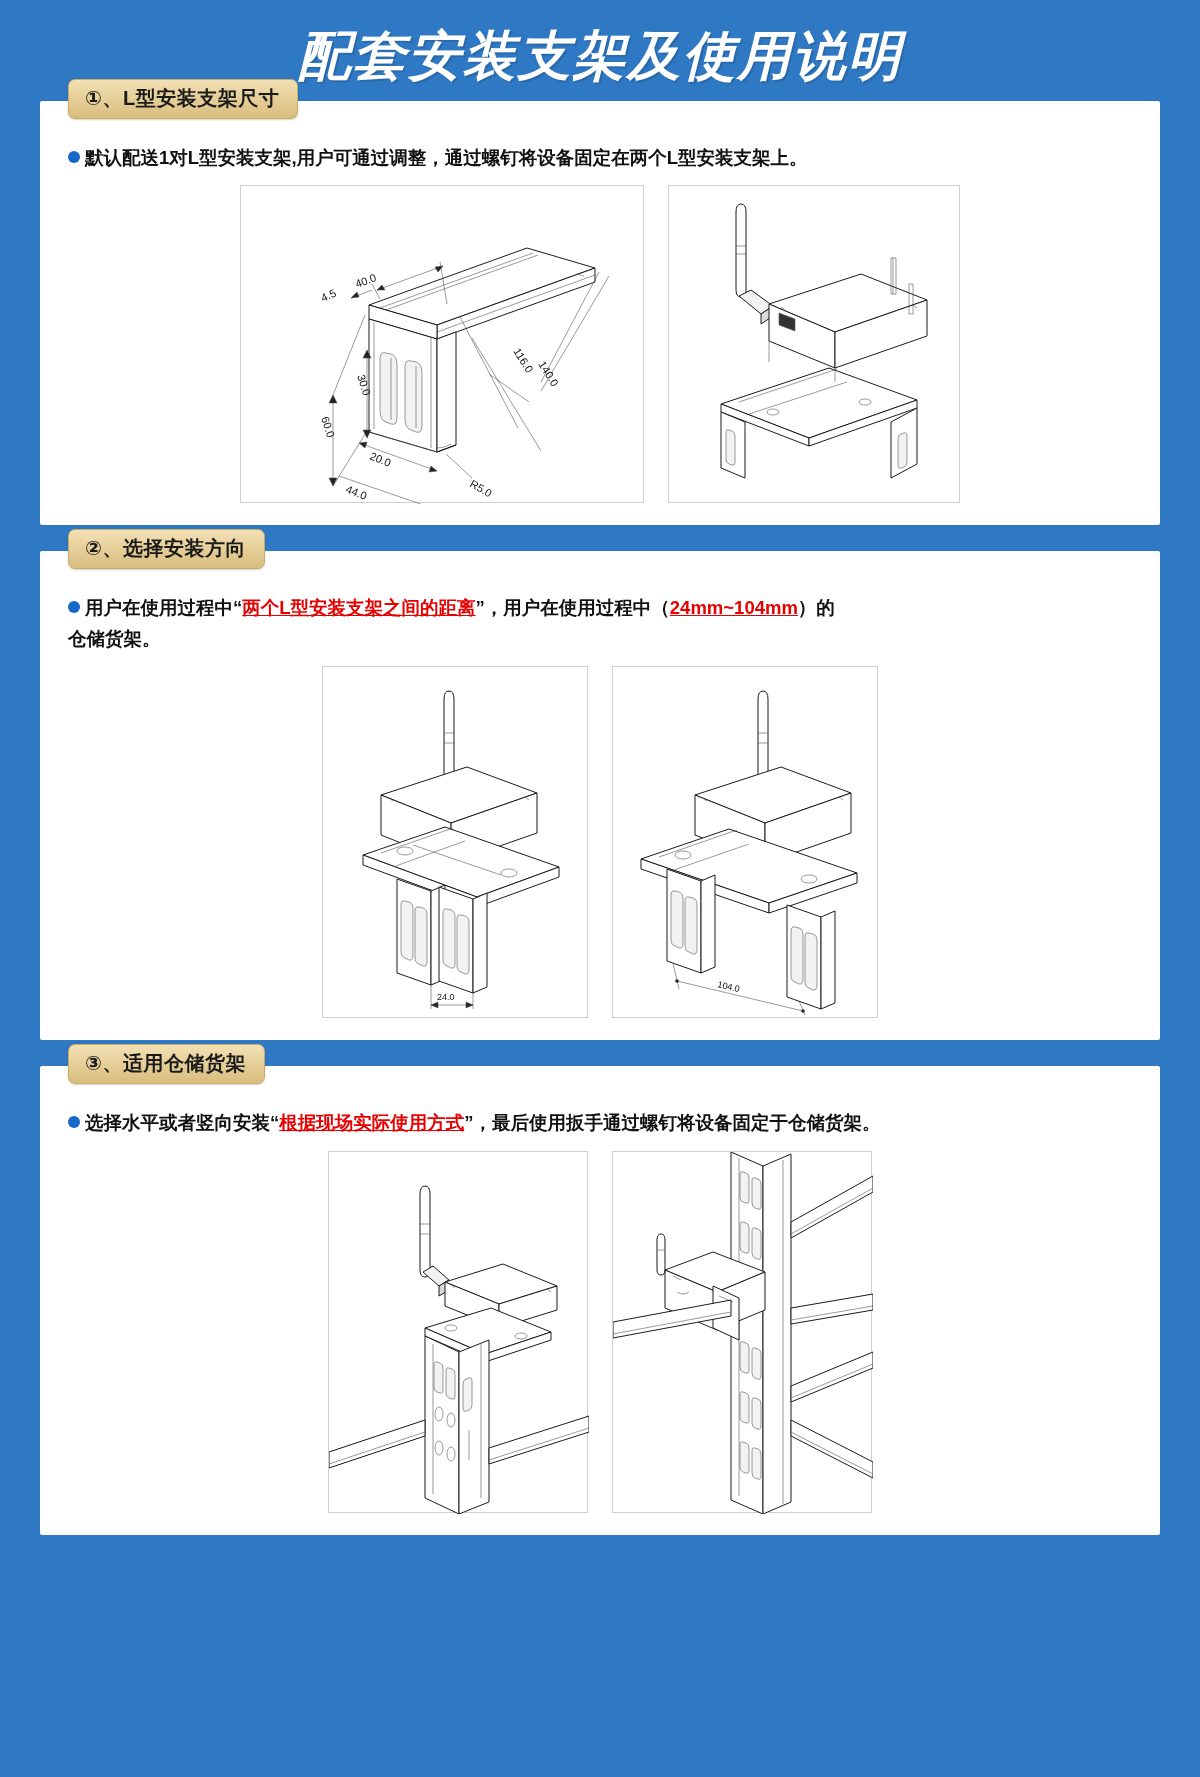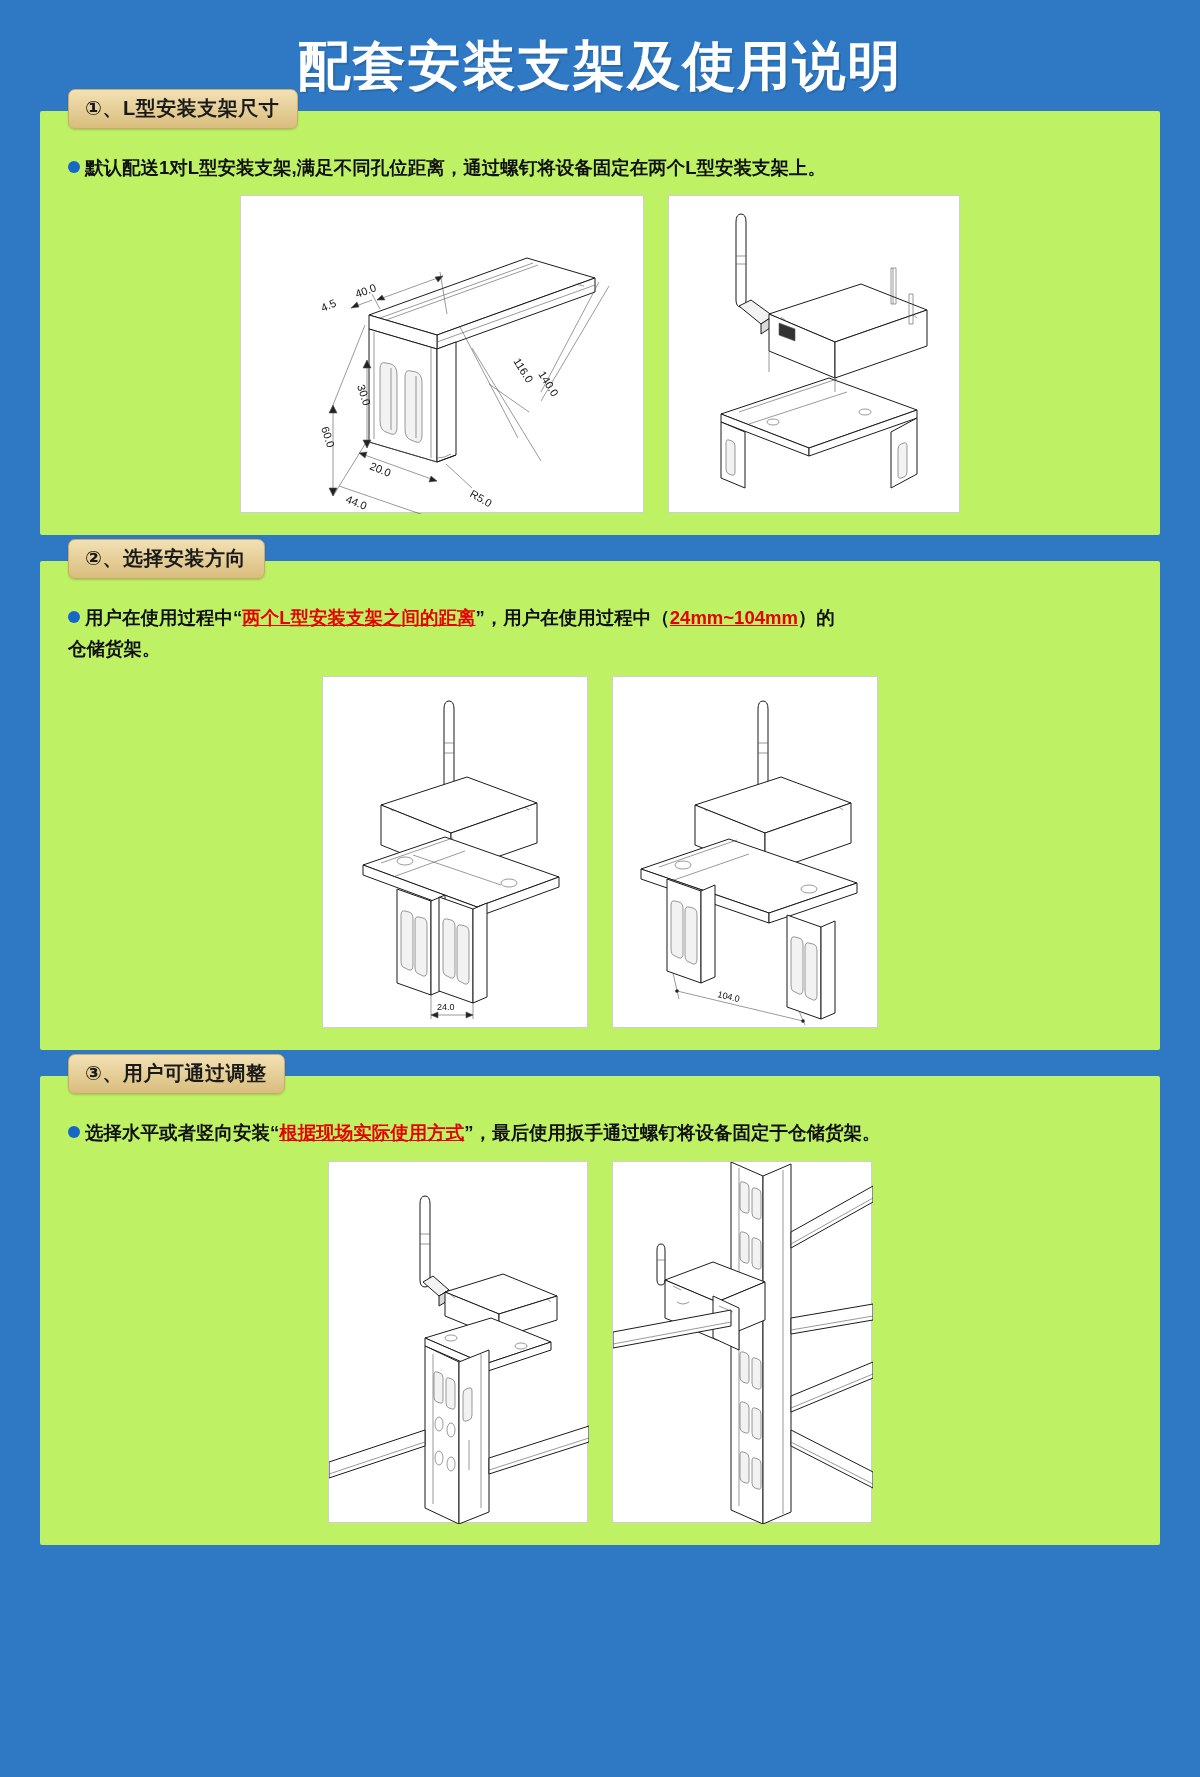--- a/index.html
+++ b/index.html
@@ -14,37 +14,38 @@
     width: 1200px;
     height: 1777px;
     background: #2f79c4;
     overflow: hidden;
   }
 
   
   .title-bar {
     width: 100%;
     text-align: center;
-    padding-top: 36px;
+    padding-top: 26px;
     padding-bottom: 14px;
+    font-style: italic;
   }
   .title-bar h1 {
     color: #ffffff;
     font-size: 53px;
     font-weight: bold;
     letter-spacing: 2px;
     line-height: 1.15;
     text-shadow: 2px 2px 0 rgba(0,0,0,0.12);
   }
 
   
   .section {
     position: relative;
     margin: 0 40px 26px 40px;
-    background: #bef264;
+    background: #ffffff;
     border-radius: 2px;
   }
   .sec-tab-row {
     position: relative;
     height: 26px;
   }
   .sec-tab {
     position: absolute;
     left: 28px;
     top: -22px;
@@ -114,21 +115,21 @@
     <h1>配套安装支架及使用说明</h1>
   </div>
 
   <div class="section sec1">
     <div class="sec-tab-row">
       <div class="sec-tab">①、L型安装支架尺寸</div>
     </div>
     <div class="sec-body">
 
       <div class="para">
-        <span class="bullet-dot"></span><span>默认配送1对L型安装支架,满足不同孔位距离，通过螺钉将设备固定在两个L型安装支架上。</span>
+        <span class="bullet-dot"></span><span>默认配送1对L型安装支架,用户可通过调整，通过螺钉将设备固定在两个L型安装支架上。</span>
       </div>
 
       <div class="figs">
 
         <div class="fig f1">
           <svg viewBox="0 0 404 318" width="404" height="318">
             <g class="drawing">
 
               <path class="fillw" d="M128 119 L286 62 L354 82 L196 139 Z"></path>
               <path class="fillw" d="M196 139 L354 82 L354 96 L196 153 Z"></path>
@@ -349,21 +350,21 @@
             <text class="dimtxt-sm" x="104" y="320" transform="rotate(13 104 320)">104.0</text>
           </svg>
         </div>
 
       </div>
     </div>
   </div>
 
   <div class="section sec3">
     <div class="sec-tab-row">
-      <div class="sec-tab">③、用户可通过调整</div>
+      <div class="sec-tab">③、适用仓储货架</div>
     </div>
     <div class="sec-body">
 
       <div class="para">
         <span class="bullet-dot"></span><span>选择水平或者竖向安装</span><span>“</span><span class="hl-red">根据现场实际使用方式</span><span>”</span><span>，最后使用扳手通过螺钉将设备固定于仓储货架。</span>
       </div>
 
       <div class="figs">
 
         <div class="fig">

